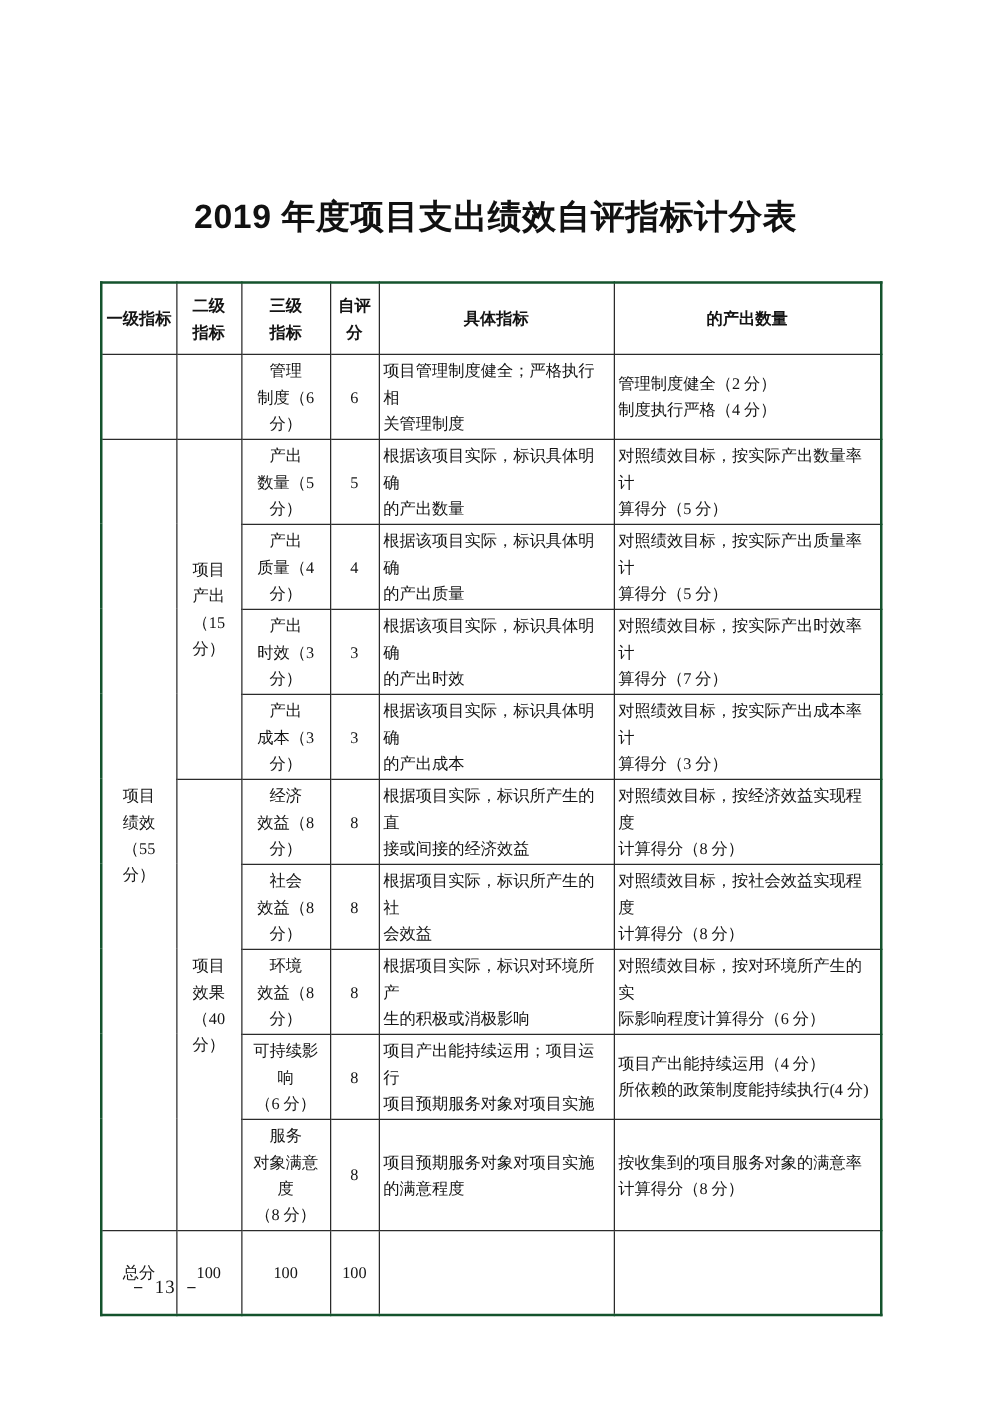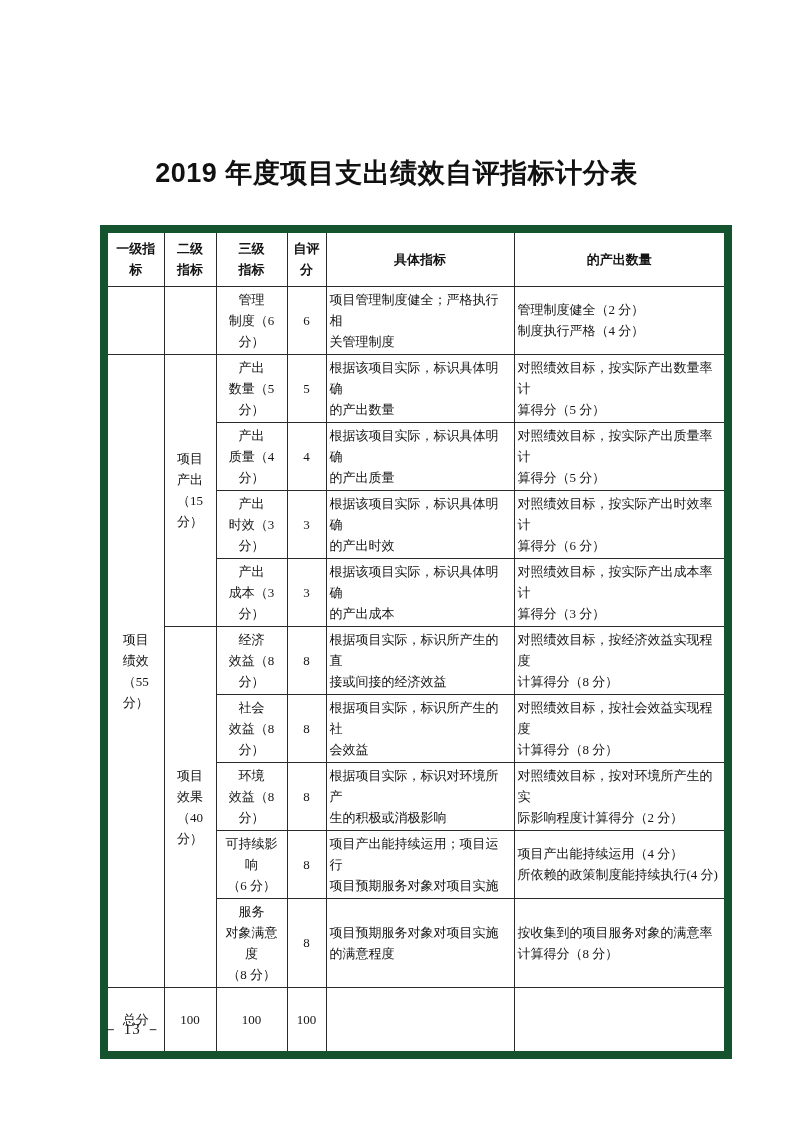--- a/index.html
+++ b/index.html
@@ -21,25 +21,25 @@
     text-align: center;
     font-family: "Liberation Sans", "DejaVu Sans", sans-serif;
     font-size: 27px;
     font-weight: bold;
     letter-spacing: 0.5px;
     color: #111111;
   }
   table.score-table {
     position: absolute;
     top: 225px;
-    left: 100px;
+    left: 80px;
     width: 624px;
     border-collapse: collapse;
     table-layout: fixed;
-    border: 8px solid #14532d;
+    border: 2px solid #14532d;
   }
   .score-table th, .score-table td {
     border: 1px solid #2b2b2b;
     padding: 2px 3px;
     font-size: 13px;
     line-height: 21px;
     text-align: center;
     vertical-align: middle;
     white-space: pre-line;
     word-break: break-word;
@@ -117,21 +117,21 @@
 算得分（5 分）</td>
     </tr>
 
     <tr style="height:58px">
       <td>产出
 时效（3 分）</td>
       <td>3</td>
       <td class="left">根据该项目实际，标识具体明确
 的产出时效</td>
       <td class="left">对照绩效目标，按实际产出时效率计
-算得分（6 分）</td>
+算得分（7 分）</td>
     </tr>
 
     <tr style="height:58px">
       <td>产出
 成本（3 分）</td>
       <td>3</td>
       <td class="left">根据该项目实际，标识具体明确
 的产出成本</td>
       <td class="left">对照绩效目标，按实际产出成本率计
 算得分（3 分）</td>
@@ -160,21 +160,21 @@
 计算得分（8 分）</td>
     </tr>
 
     <tr style="height:58px">
       <td>环境
 效益（8 分）</td>
       <td>8</td>
       <td class="left">根据项目实际，标识对环境所产
 生的积极或消极影响</td>
       <td class="left">对照绩效目标，按对环境所产生的实
-际影响程度计算得分（2 分）</td>
+际影响程度计算得分（6 分）</td>
     </tr>
 
     <tr style="height:57px">
       <td>可持续影响
 （6 分）</td>
       <td>8</td>
       <td class="left">项目产出能持续运用；项目运行
 项目预期服务对象对项目实施</td>
       <td class="left">项目产出能持续运用（4 分）
 所依赖的政策制度能持续执行(4 分)</td>

